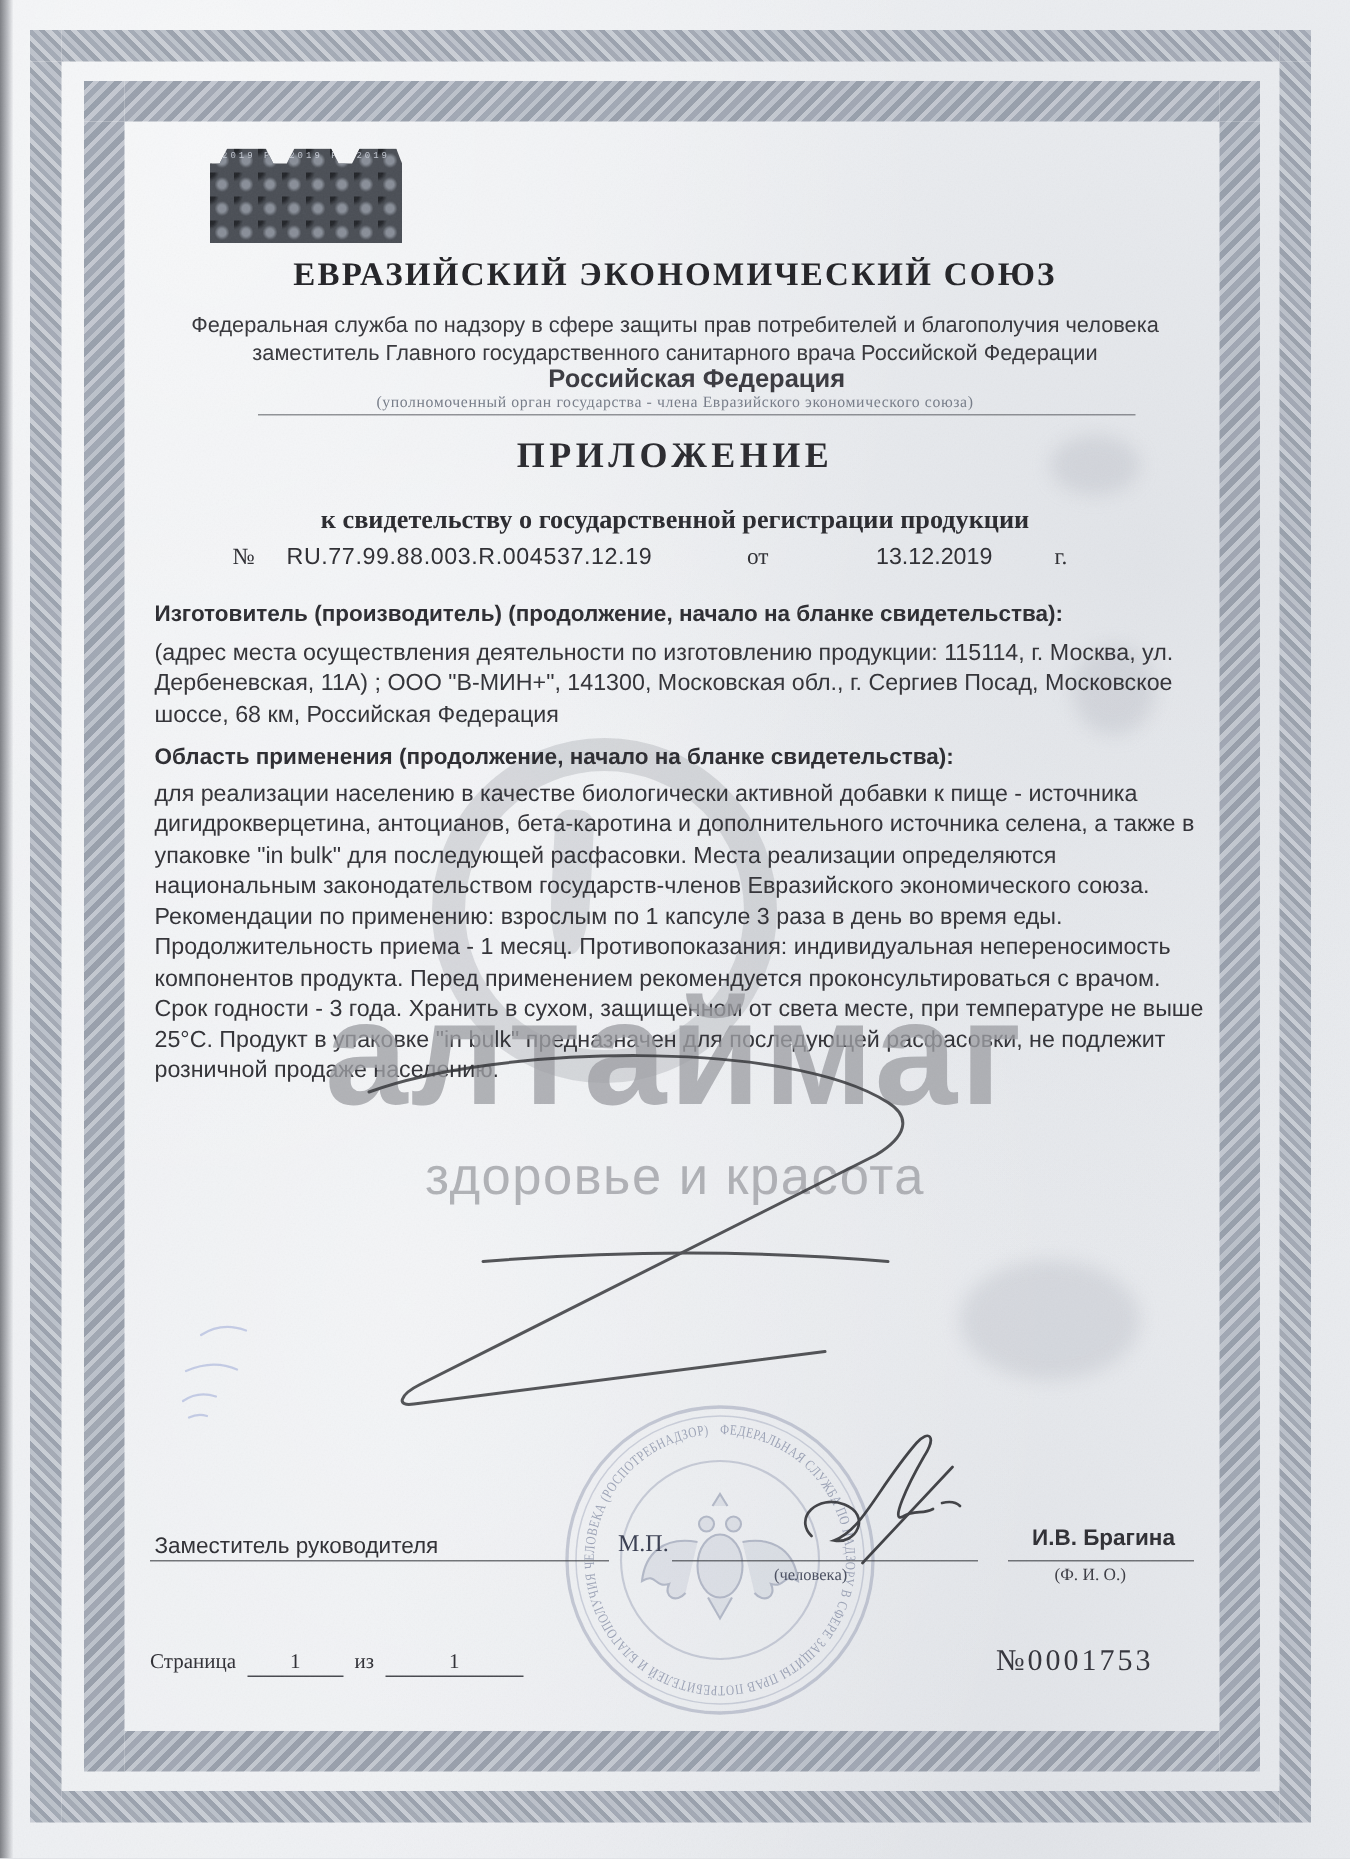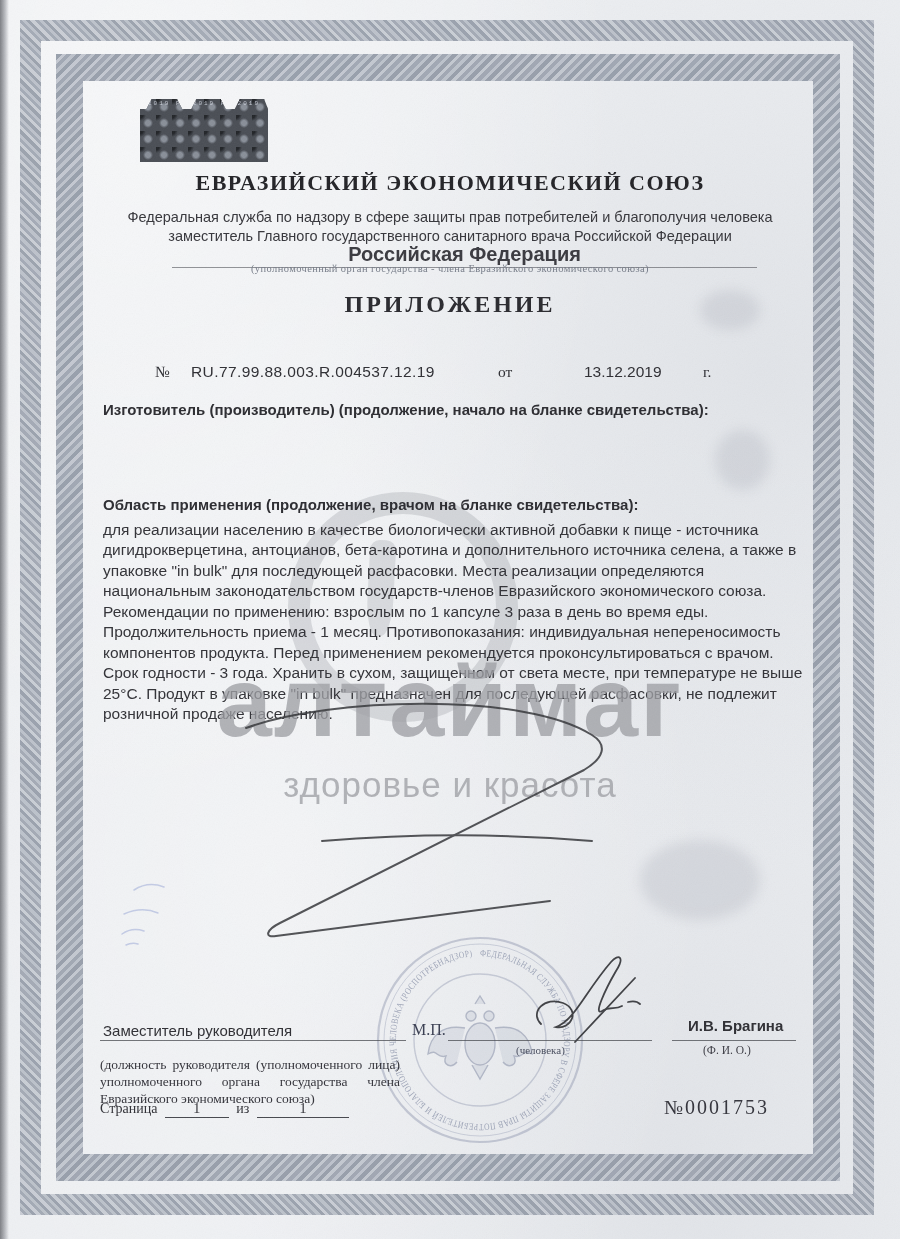--- a/index.html
+++ b/index.html
@@ -43,21 +43,21 @@
   }
   .hologram-text{position:absolute;left:0;top:1px;width:100%;text-align:center;
     font-size:6px;color:rgba(215,220,230,.85);letter-spacing:2px;font-family:"Liberation Mono",monospace;}
   
   .abs{position:absolute;}
   .ctr{left:0;width:900px;text-align:center;}
   .serif{font-family:"Liberation Serif", serif;}
   .union-title{top:170px;font-weight:bold;font-size:22px;letter-spacing:1.5px;color:#232327;}
   .auth1{top:209px;font-size:14.5px;color:#36363b;}
   .auth2{top:228px;font-size:14.5px;color:#36363b;}
-  .country-line{top:243px;left:172px;width:585px;text-align:center;border-bottom:1.5px solid rgba(90,92,98,.65);padding-bottom:1px;font-size:20px;font-weight:bold;color:#3a3a40;}
+  .country-line{top:243px;left:172px;width:585px;text-align:center;border-bottom:1.5px solid rgba(90,92,98,.65);padding-bottom:13px;font-size:17px;font-weight:bold;color:#3a3a40;}
   .country-note{top:263px;font-size:10.5px;color:#767c88;letter-spacing:.4px;}
   .doc-title{top:291px;font-weight:bold;font-size:24px;letter-spacing:3px;color:#2a2a2f;}
   .doc-subtitle{top:336px;font-weight:bold;font-size:17.5px;color:#2a2a2f;}
   .num-row{top:363px;left:0;width:900px;height:24px;font-size:15.5px;}
   .num-row span{position:absolute;}
   
   .heading{left:103px;width:700px;font-weight:bold;font-size:15px;color:#2c2c31;}
   .para{left:103px;width:700px;font-size:15.5px;line-height:1.32;color:#323237;}
   
   .emblem-ring{position:absolute;left:288px;top:492px;width:186px;height:186px;border-radius:50%;
@@ -99,35 +99,37 @@
     <div class="hologram-text">2019 РФ 2019 РФ 2019</div>
   </div>
 
   <div class="abs ctr serif union-title">ЕВРАЗИЙСКИЙ ЭКОНОМИЧЕСКИЙ СОЮЗ</div>
   <div class="abs ctr auth1">Федеральная служба по надзору в сфере защиты прав потребителей и благополучия человека</div>
   <div class="abs ctr auth2">заместитель Главного государственного санитарного врача Российской Федерации</div>
   <div class="abs country-line">Российская Федерация</div>
   <div class="abs ctr serif country-note">(уполномоченный орган государства - члена Евразийского экономического союза)</div>
 
   <div class="abs ctr serif doc-title">ПРИЛОЖЕНИЕ</div>
+  <div class="abs ctr serif doc-subtitle">к свидетельству о государственной регистрации продукции</div>
 
   <div class="abs num-row">
     <span class="serif" style="left:155px;">№</span>
     <span style="left:191px;letter-spacing:.4px;">RU.77.99.88.003.R.004537.12.19</span>
     <span class="serif" style="left:498px;">от</span>
     <span style="left:584px;">13.12.2019</span>
     <span class="serif" style="left:703px;">г.</span>
   </div>
 
   <div class="abs heading" style="top:401px;">Изготовитель (производитель) (продолжение, начало на бланке свидетельства):</div>
+  <div class="abs para" style="top:426px;">(адрес места осуществления деятельности по изготовлению продукции: 115114, г. Москва, ул. Дербеневская, 11А) ; ООО "В-МИН+", 141300, Московская обл., г. Сергиев Посад, Московское шоссе, 68 км, Российская Федерация</div>
 
   <div class="emblem-ring"></div>
   <div class="emblem-stem"></div>
 
-  <div class="abs heading" style="top:496px;">Область применения (продолжение, врачом на бланке свидетельства):</div>
+  <div class="abs heading" style="top:496px;">Область применения (продолжение, начало на бланке свидетельства):</div>
   <div class="abs para" style="top:520px;">для реализации населению в качестве биологически активной добавки к пище - источника дигидрокверцетина, антоцианов, бета-каротина и дополнительного источника селена, а также в упаковке "in bulk" для последующей расфасовки. Места реализации определяются национальным законодательством государств-членов Евразийского экономического союза. Рекомендации по применению: взрослым по 1 капсуле 3 раза в день во время еды. Продолжительность приема - 1 месяц. Противопоказания: индивидуальная непереносимость компонентов продукта. Перед применением рекомендуется проконсультироваться с врачом. Срок годности - 3 года. Хранить в сухом, защищенном от света месте, при температуре не выше 25°С. Продукт в упаковке "in bulk" предназначен для последующей расфасовки, не подлежит розничной продаже населению.</div>
 
   <div class="abs ctr wm-brand">алтаймаг</div>
   <div class="abs ctr wm-tagline">здоровье и красота</div>
 
   <svg class="abs" style="left:180px;top:635px;" width="570" height="345" viewBox="0 0 570 345">
     <g fill="none" stroke="#35363a" stroke-width="2" stroke-linecap="round" opacity="0.85">
       <path d="M 66 93 C 150 62, 345 57, 412 100 C 428 110, 424 123, 404 135 L 100 288 C 86 295, 84 303, 96 301 L 370 266"></path>
       <path d="M 142 206 C 240 198, 330 199, 412 206"></path>
     </g>
@@ -175,21 +177,20 @@
 
   <div class="sigline" style="left:100px;top:1040px;width:306px;"></div>
   <div class="sigline" style="left:448px;top:1040px;width:204px;"></div>
   <div class="sigline" style="left:672px;top:1040px;width:124px;"></div>
 
   <div class="abs pos-label">Заместитель  руководителя</div>
   <div class="abs serif mp-label">М.П.</div>
   <div class="abs serif sig-caption">(человека)</div>
   <div class="abs name-label">И.В. Брагина</div>
   <div class="abs serif name-caption">(Ф. И. О.)</div>
-  <div class="abs serif pos-caption">(должность руководителя (уполномоченного лица) уполномоченного органа государства члена Евразийского экономического союза)</div>
 
   <div class="abs serif page-row">
     <span>Страница</span>
     <span class="page-cell" style="width:64px;">1</span>
     <span>из</span>
     <span class="page-cell" style="width:92px;">1</span>
   </div>
 
   <div class="abs serif form-number">№0001753</div>
 

